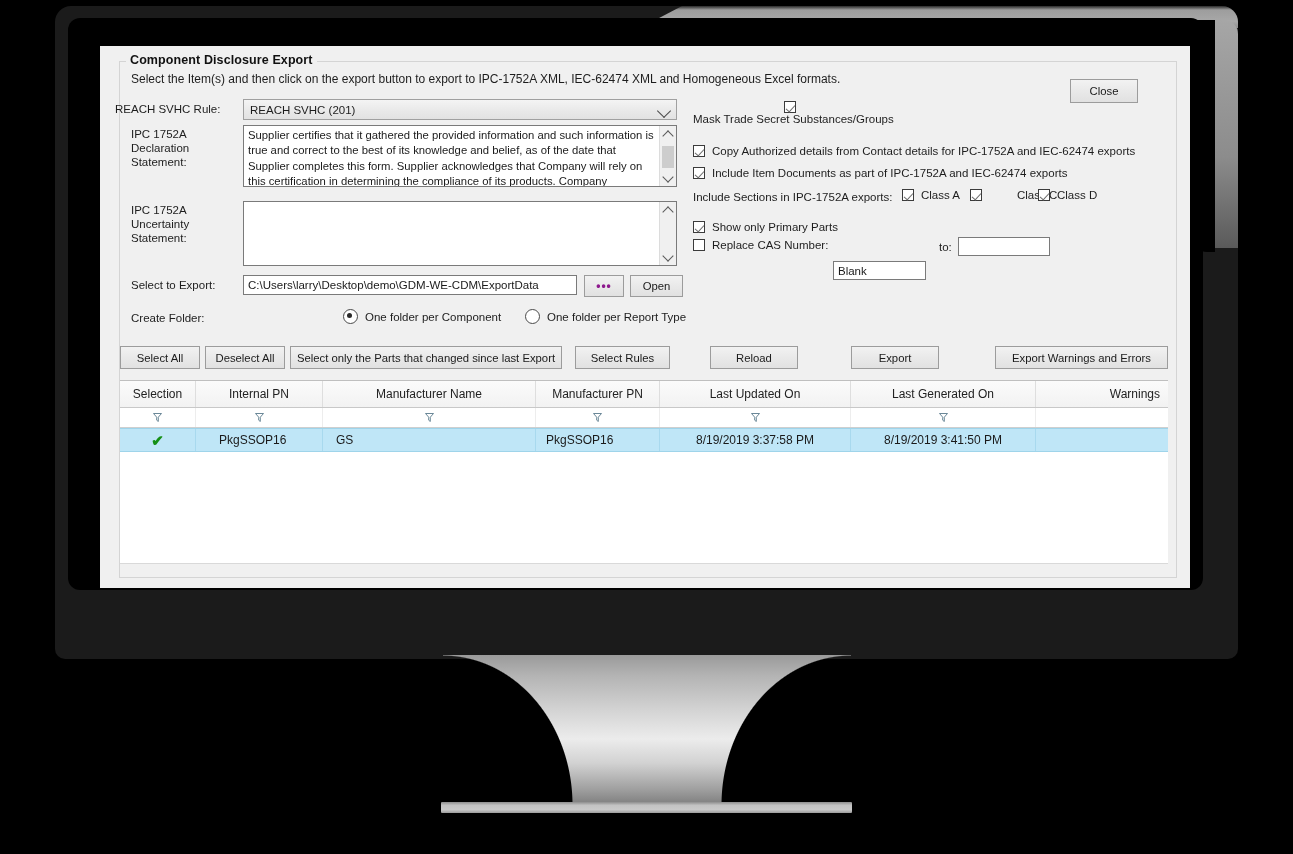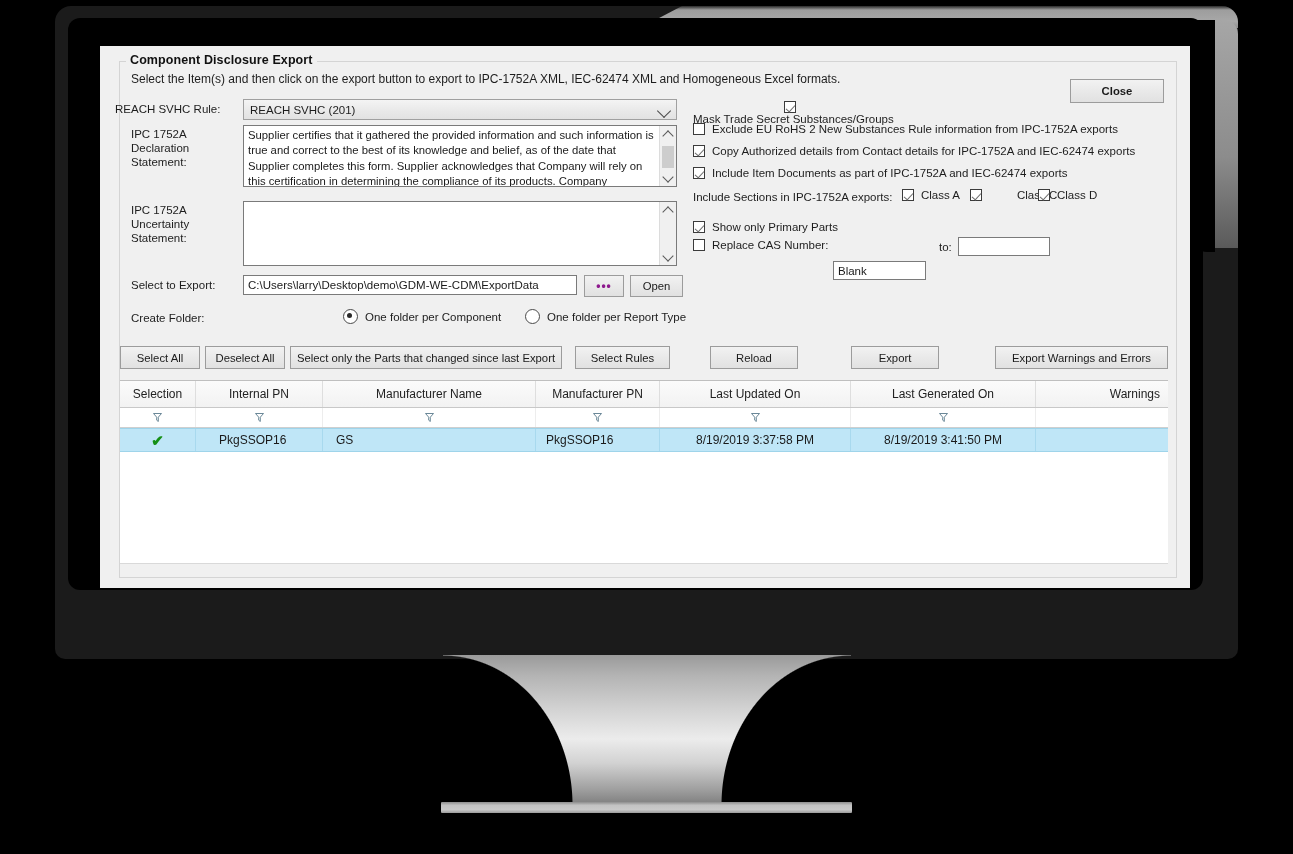--- a/index.html
+++ b/index.html
@@ -414,21 +414,21 @@
     <div class="stand-base"></div>
   </div>
 
   <div class="screen">
     <div class="form-pane">
 
       <div class="groupbox"></div>
       <div class="groupbox-title">Component Disclosure Export</div>
       <div class="subtitle">Select the Item(s) and then click on the export button to export to IPC-1752A XML, IEC-62474 XML and Homogeneous Excel formats.</div>
 
-      <div class="btn" style="left:970px; top:33px; width:94px; height:24px;font-weight:bold;">Close</div>
+      <div class="btn" style="left:970px; top:33px; width:68px; height:24px;">Close</div>
 
       <div class="lbl" style="left:15px; top:56px;">REACH SVHC Rule:</div>
       <div class="combo">
         <span>REACH SVHC (201)</span>
         <span class="combo-arrow">
             <i class="chev"></i>
           </span>
       </div>
 
       <div class="lbl" style="left:31px; top:81px; white-space:pre;">IPC 1752A
@@ -473,24 +473,20 @@
         <span>One folder per Component</span>
       </div>
       <div class="cb-row" style="left:425px; top:263px;">
         <span class="rb"></span>
         <span>One folder per Report Type</span>
       </div>
 
       <div class="cb-row" style="left:593px; top:55px;flex-direction:column;">
         <span class="cbox checked"></span>
         <span>Mask Trade Secret Substances/Groups</span>
-      </div>
-      <div class="cb-row" style="left:593px; top:77px;">
-        <span class="cbox"></span>
-        <span>Exclude EU RoHS 2 New Substances Rule information from IPC-1752A exports</span>
       </div>
       <div class="cb-row" style="left:593px; top:99px;">
         <span class="cbox checked"></span>
         <span>Copy Authorized details from Contact details for IPC-1752A and IEC-62474 exports</span>
       </div>
       <div class="cb-row" style="left:593px; top:121px;">
         <span class="cbox checked"></span>
         <span>Include Item Documents as part of IPC-1752A and IEC-62474 exports</span>
       </div>
 

